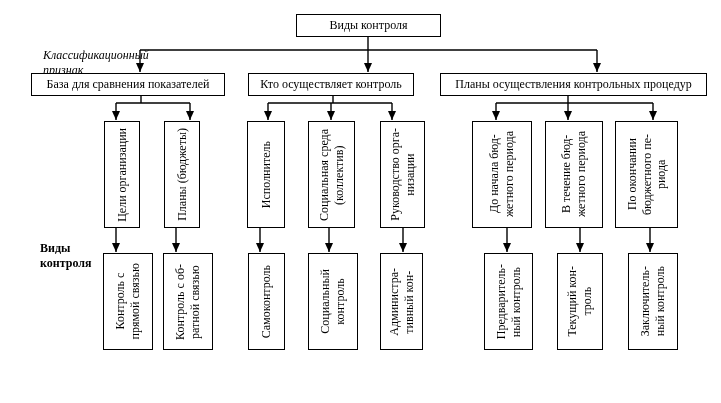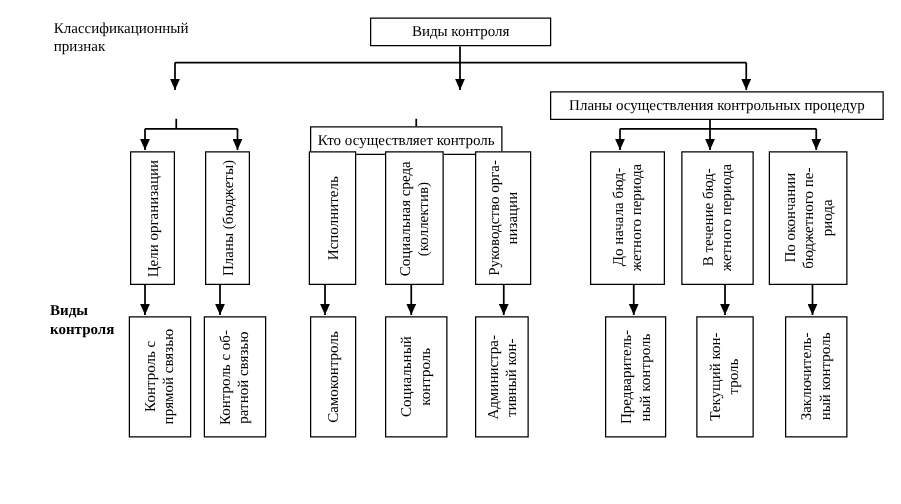--- a/index.html
+++ b/index.html
@@ -85,28 +85,29 @@
     <line x1="116" y1="228" x2="116" y2="252" marker-end="url(#arr)"></line>
     <line x1="176" y1="228" x2="176" y2="252" marker-end="url(#arr)"></line>
     <line x1="260" y1="228" x2="260" y2="252" marker-end="url(#arr)"></line>
     <line x1="329" y1="228" x2="329" y2="252" marker-end="url(#arr)"></line>
     <line x1="403" y1="228" x2="403" y2="252" marker-end="url(#arr)"></line>
     <line x1="507" y1="228" x2="507" y2="252" marker-end="url(#arr)"></line>
     <line x1="580" y1="228" x2="580" y2="252" marker-end="url(#arr)"></line>
     <line x1="650" y1="228" x2="650" y2="252" marker-end="url(#arr)"></line>
   </svg>
 
-  <div class="side-label" style="left:43px; top:15px; width:130px;">Классификационный
+  <div class="side-label" style="left:43px; top:48px; width:130px;font-style:italic;">Классификационный
 признак</div>
   <div class="side-label" style="left:40px; top:241px; width:100px;font-weight:bold;">Виды
 контроля</div>
 
   <div class="box" style="left:296px; top:14px; width:145px; height:23px;">Виды контроля</div>
 
-  <div class="box" style="left:248px; top:73px; width:154px; height:23px;margin-top:28px;">Кто осуществляет контроль</div>
+  <div class="box" style="left:31px; top:73px; width:194px; height:23px;">База для сравнения показателей</div>
+  <div class="box" style="left:248px; top:73px; width:166px; height:23px;">Кто осуществляет контроль</div>
   <div class="box" style="left:440px; top:73px; width:267px; height:23px;">Планы осуществления контрольных процедур</div>
 
   <div class="box vbox" style="left:104px; top:121px; width:36px; height:107px;">
     <span class="vtext">Цели организации</span>
   </div>
   <div class="box vbox" style="left:164px; top:121px; width:36px; height:107px;">
     <span class="vtext">Планы (бюджеты)</span>
   </div>
   <div class="box vbox" style="left:247px; top:121px; width:38px; height:107px;">
     <span class="vtext">Исполнитель</span>

